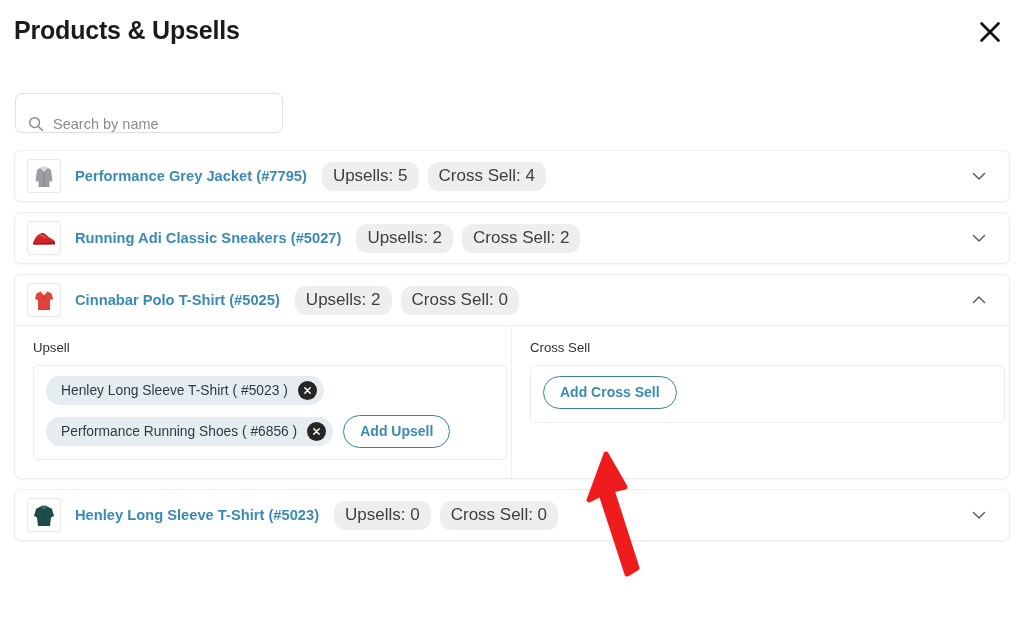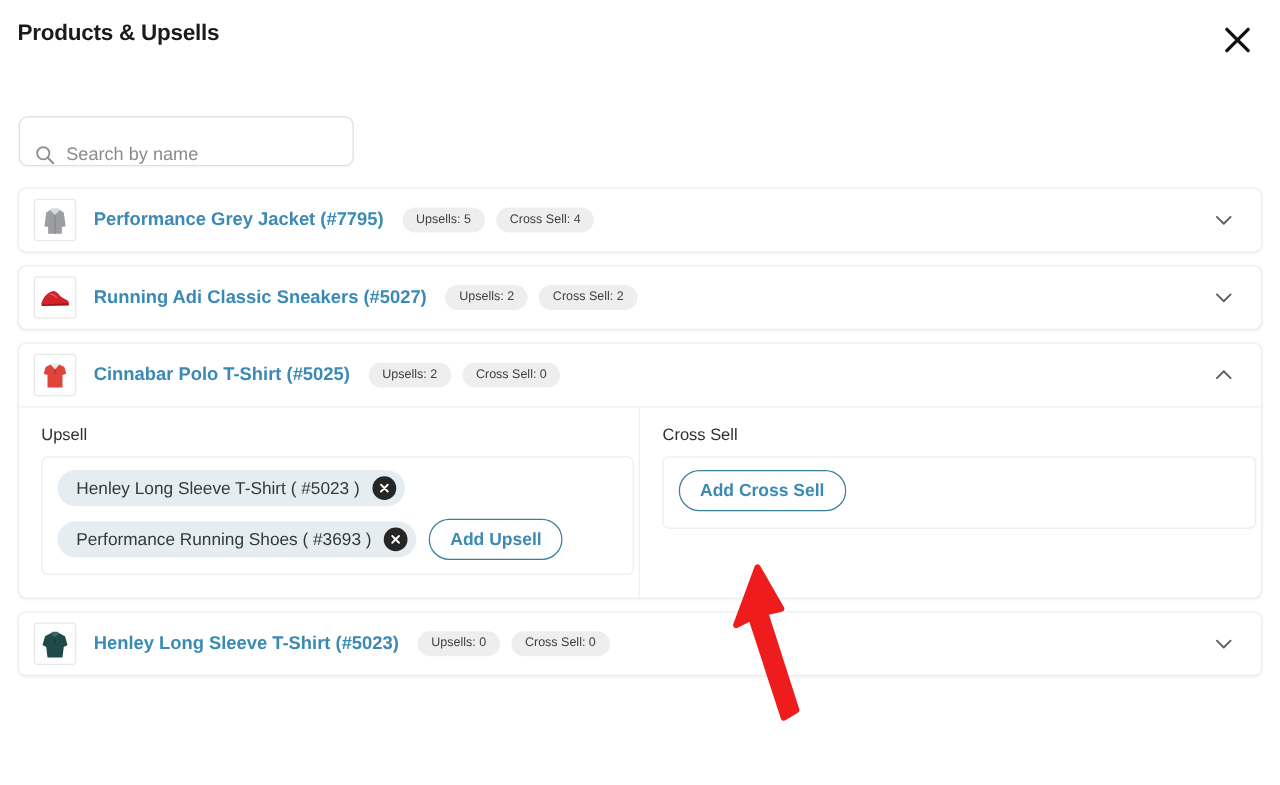--- a/index.html
+++ b/index.html
@@ -8,21 +8,21 @@
     background: #ffffff;
     font-family: "Liberation Sans", sans-serif;
     overflow: hidden;
   }
   .screen { position: relative; width: 1024px; height: 628px; background: #fff; }
 
   
   .header { position: absolute; top: 0; left: 0; width: 1024px; height: 64px; }
   .page-title {
     position: absolute; left: 14px; top: 16px;
-    font-size: 18px; font-weight: 700; color: #1b1b1b;
+    font-size: 25px; font-weight: 700; color: #1b1b1b;
     letter-spacing: -0.2px;
   }
   .close-btn {
     position: absolute; right: 14px; top: 12px;
     width: 40px; height: 40px;
     display: flex; align-items: center; justify-content: center;
     cursor: pointer; background: none; border: none;
   }
   .close-btn svg { display: block; }
 
@@ -70,21 +70,21 @@
   .prod-name {
     margin-left: 14px;
     font-size: 14.7px; font-weight: 700;
     color: #3a8ab5;
     white-space: nowrap;
   }
   .badges { display: flex; gap: 9px; margin-left: 15px; }
   .badge {
     background: #eeeeee; color: #3f3f3f;
     border-radius: 11px;
-    font-size: 10px;
+    font-size: 17px;
     padding: 4px 11px 5px 11px;
     white-space: nowrap;
   }
   .chevron {
     margin-left: auto; margin-right: 18px;
     width: 24px; height: 24px;
     display: flex; align-items: center; justify-content: center;
     cursor: pointer; flex: 0 0 auto;
   }
 
@@ -247,21 +247,21 @@
                 <span>Henley Long Sleeve T-Shirt ( #5023 )</span>
                 <span class="chip-x">
                   <svg width="9" height="9" viewBox="0 0 9 9">
                     <path d="M1.8 1.8 L7.2 7.2 M7.2 1.8 L1.8 7.2" stroke="#ffffff" stroke-width="1.5" stroke-linecap="round"></path>
                   </svg>
                 </span>
               </span>
             </div>
             <div class="chip-row">
               <span class="chip">
-                <span>Performance Running Shoes ( #3693 )</span>
+                <span>Performance Running Shoes ( #6856 )</span>
                 <span class="chip-x">
                   <svg width="9" height="9" viewBox="0 0 9 9">
                     <path d="M1.8 1.8 L7.2 7.2 M7.2 1.8 L1.8 7.2" stroke="#ffffff" stroke-width="1.5" stroke-linecap="round"></path>
                   </svg>
                 </span>
               </span>
               <button class="outline-btn">Add Upsell</button>
             </div>
           </div>
         </div>

